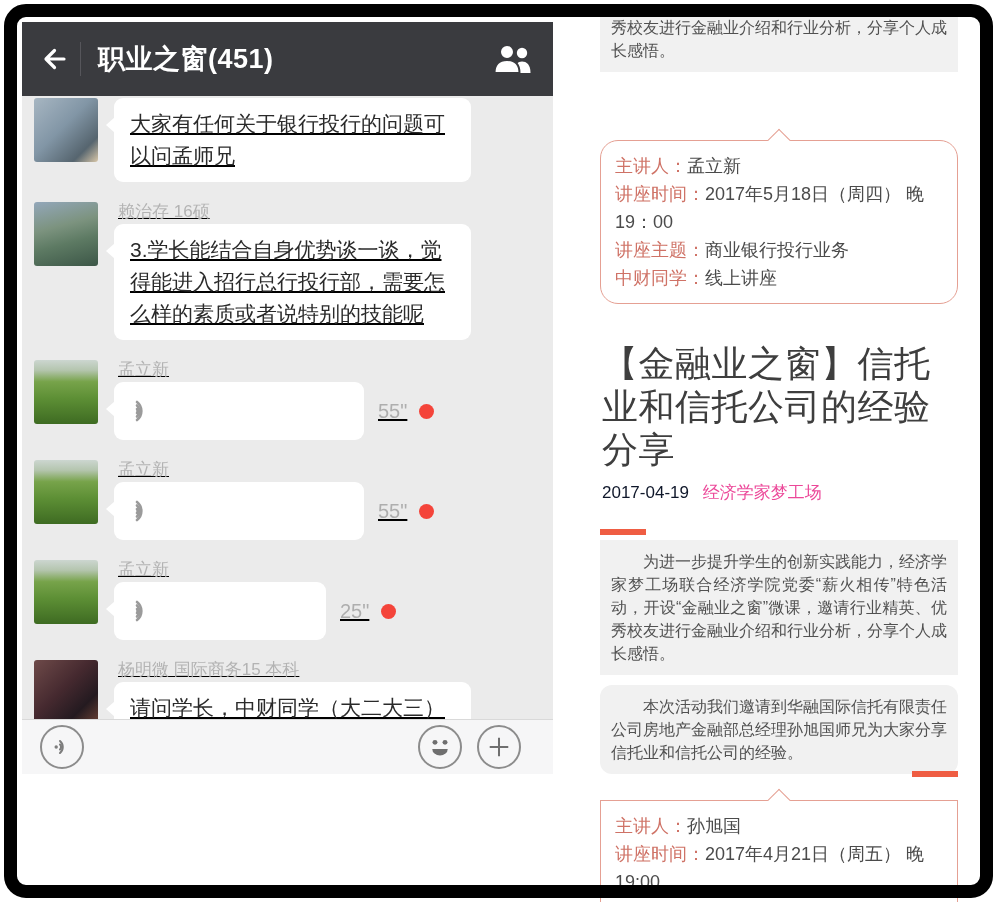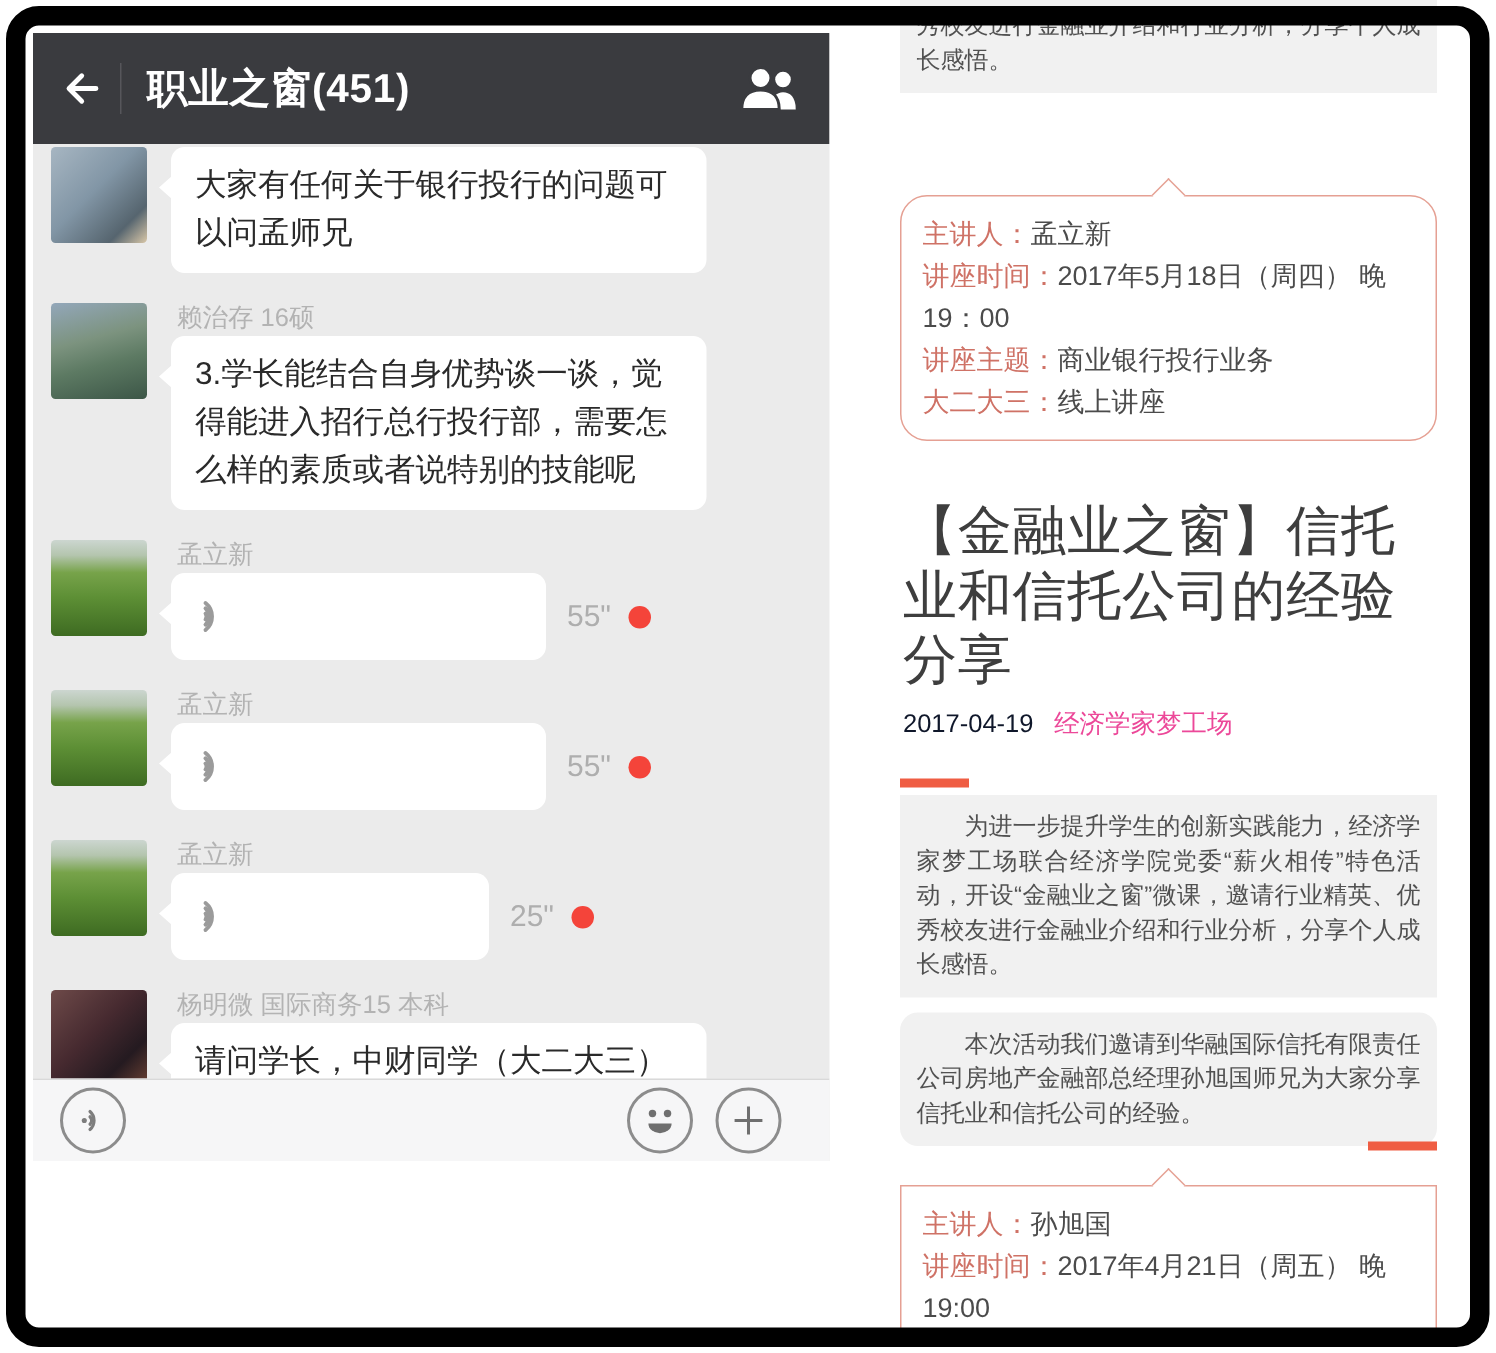--- a/index.html
+++ b/index.html
@@ -24,21 +24,21 @@
   }
   .chat-header {
     position: relative; height: 74px; background: #3a3b3f;
     display: flex; align-items: center;
   }
   .back-btn { margin-left: 14px; width: 34px; height: 34px; display: flex; align-items: center; justify-content: center; }
   .hdr-divider { width: 1px; height: 34px; background: #56565b; margin-left: 10px; }
   .chat-title { color: #fff; font-size: 27px; font-weight: bold; margin-left: 17px; letter-spacing: 0.5px; }
   .members-btn { margin-left: auto; margin-right: 18px; width: 44px; height: 32px; }
 
-  .messages { padding: 2px 0 0 0; }
+  .messages { padding: 2px 0 0 0; text-decoration: underline; }
   .msg { display: flex; align-items: flex-start; margin: 0 0 20px 12px; }
   .avatar { width: 64px; height: 64px; border-radius: 3px; flex: none; }
   .av-people  { background: linear-gradient(135deg,#a7b6c2 0%,#8296a6 45%,#56656f 80%,#d9c7a8 100%); }
   .av-statue  { background: linear-gradient(165deg,#93a7ba 0%,#7c937f 38%,#5d7a63 62%,#3c5647 100%); }
   .av-field   { background: linear-gradient(to bottom,#ccd6d0 0%,#b4c5ae 16%,#77a34a 34%,#5d8f35 60%,#3e6b22 100%); }
   .av-dinner  { background: linear-gradient(135deg,#6e4a49 0%,#45292f 45%,#241a20 75%,#6b4134 100%); }
   .msg-body { margin-left: 16px; }
   .sender { font-size: 17px; line-height: 19px; color: #b3b3b3; margin: 0 0 3px 4px; }
   .bubble {
     position: relative; background: #fff; border-radius: 9px;
@@ -63,21 +63,21 @@
     position: absolute; top: 5px; width: 44px; height: 44px; border-radius: 50%;
     border: 2px solid #8c8c8c; display: flex; align-items: center; justify-content: center;
     background: transparent;
   }
   .btn-voice { left: 18px; }
   .btn-emoji { left: 396px; }
   .btn-plus  { left: 455px; }
 
   
   .article-pane {
-    position: absolute; left: 585px; top: 0; width: 388px; height: 726px;
+    position: absolute; left: 585px; top: 10px; width: 388px; height: 726px;
     background: #fff;
   }
   .article-col { position: absolute; left: 15px; top: 0; width: 358px; }
   .gbox {
     position: relative; background: #f1f1f1; color: #515151;
     padding: 10px 11px; font-size: 16px; line-height: 23px; text-align: justify;
   }
   .gbox.indent { text-indent: 2em; }
   .gbox-clipped { margin-top: -4px; }
   .gbox-invite1 { margin-top: 13px; }
@@ -273,21 +273,21 @@
     <div class="gbox gbox-clipped">
       <span>秀校友进行金融业介绍和行业分析，分享个人成长感悟。</span>
     </div>
 
 
     <div class="infobox infobox-1">
       <div class="notch"></div>
       <div><span class="info-label">主讲人：</span><span class="info-value">孟立新</span></div>
       <div><span class="info-label">讲座时间：</span><span class="info-value">2017年5月18日（周四） 晚19：00</span></div>
       <div><span class="info-label">讲座主题：</span><span class="info-value">商业银行投行业务</span></div>
-      <div><span class="info-label">大二大三：</span><span class="info-value">线上讲座</span></div>
+      <div><span class="info-label">中财同学：</span><span class="info-value">线上讲座</span></div>
     </div>
 
     <h1 class="a-title">【金融业之窗】信托业和信托公司的经验分享</h1>
     <div class="meta">
       <span class="date">2017-04-19</span>
       <a class="account">经济学家梦工场</a>
     </div>
 
     <div class="gbox indent gbox-intro">
       <span class="dash dash-tl"></span>

